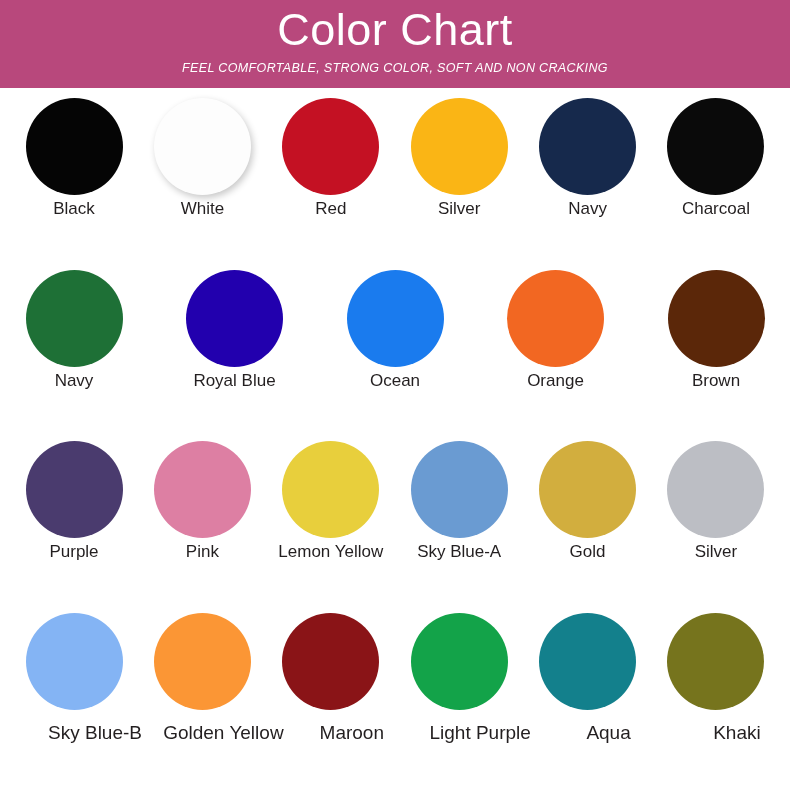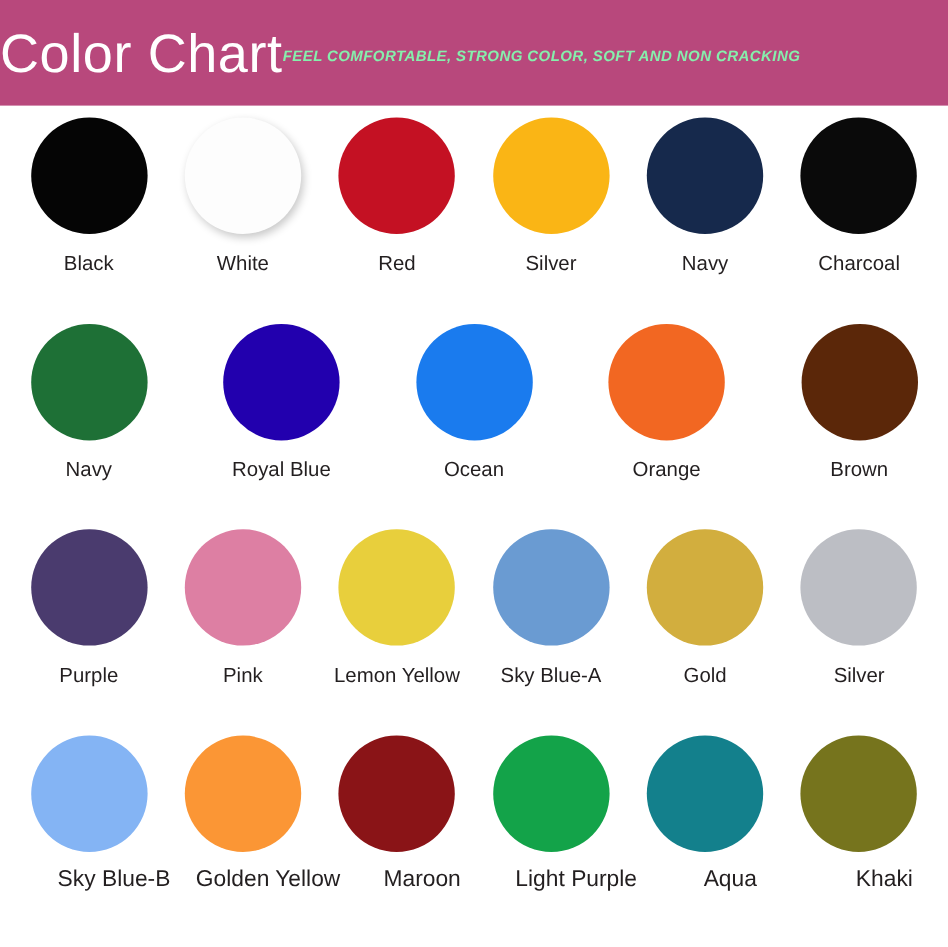--- a/index.html
+++ b/index.html
@@ -22,40 +22,40 @@
   
   #header {
     position: absolute;
     left: 0;
     top: 0;
     width: 790px;
     height: 88px;
     background: #b8487c;
     box-sizing: border-box;
     display: flex;
-    flex-direction: row;
+    flex-direction: column;
     align-items: center;
     justify-content: flex-start;
     padding-top: 2px;
   }
   #header-title {
     font-family: "Liberation Sans", "DejaVu Sans", sans-serif;
     font-size: 45px;
     font-weight: 400;
     line-height: 56px;
     color: #ffffff;
     letter-spacing: 0.5px;
     white-space: nowrap;
   }
   #header-subtitle {
     font-family: "Liberation Sans", "DejaVu Sans", sans-serif;
     font-size: 12.5px;
     font-style: italic;
-    font-weight: 700;
-    color: #86efac;
+    font-weight: 400;
+    color: #ffffff;
     letter-spacing: 0.35px;
     white-space: nowrap;
     margin-top: 3px;
   }
 
   
   #grid {
     position: absolute;
     left: 0;
     top: 88px;
@@ -84,21 +84,21 @@
   .swatch-dot {
     width: 97px;
     height: 97px;
     border-radius: 50%;
     flex: none;
   }
   .swatch-dot.has-shadow {
     box-shadow: 2px 3px 7px rgba(0,0,0,0.22);
   }
   .swatch-label {
-    margin-top: 14px;
+    margin-top: 3px;
     font-family: "Liberation Sans", "DejaVu Sans", sans-serif;
     font-size: 17px;
     font-weight: 400;
     color: #231f20;
     text-align: center;
     line-height: 22px;
     white-space: nowrap;
   }
   .row-last .swatch-label {
     font-size: 19px;

